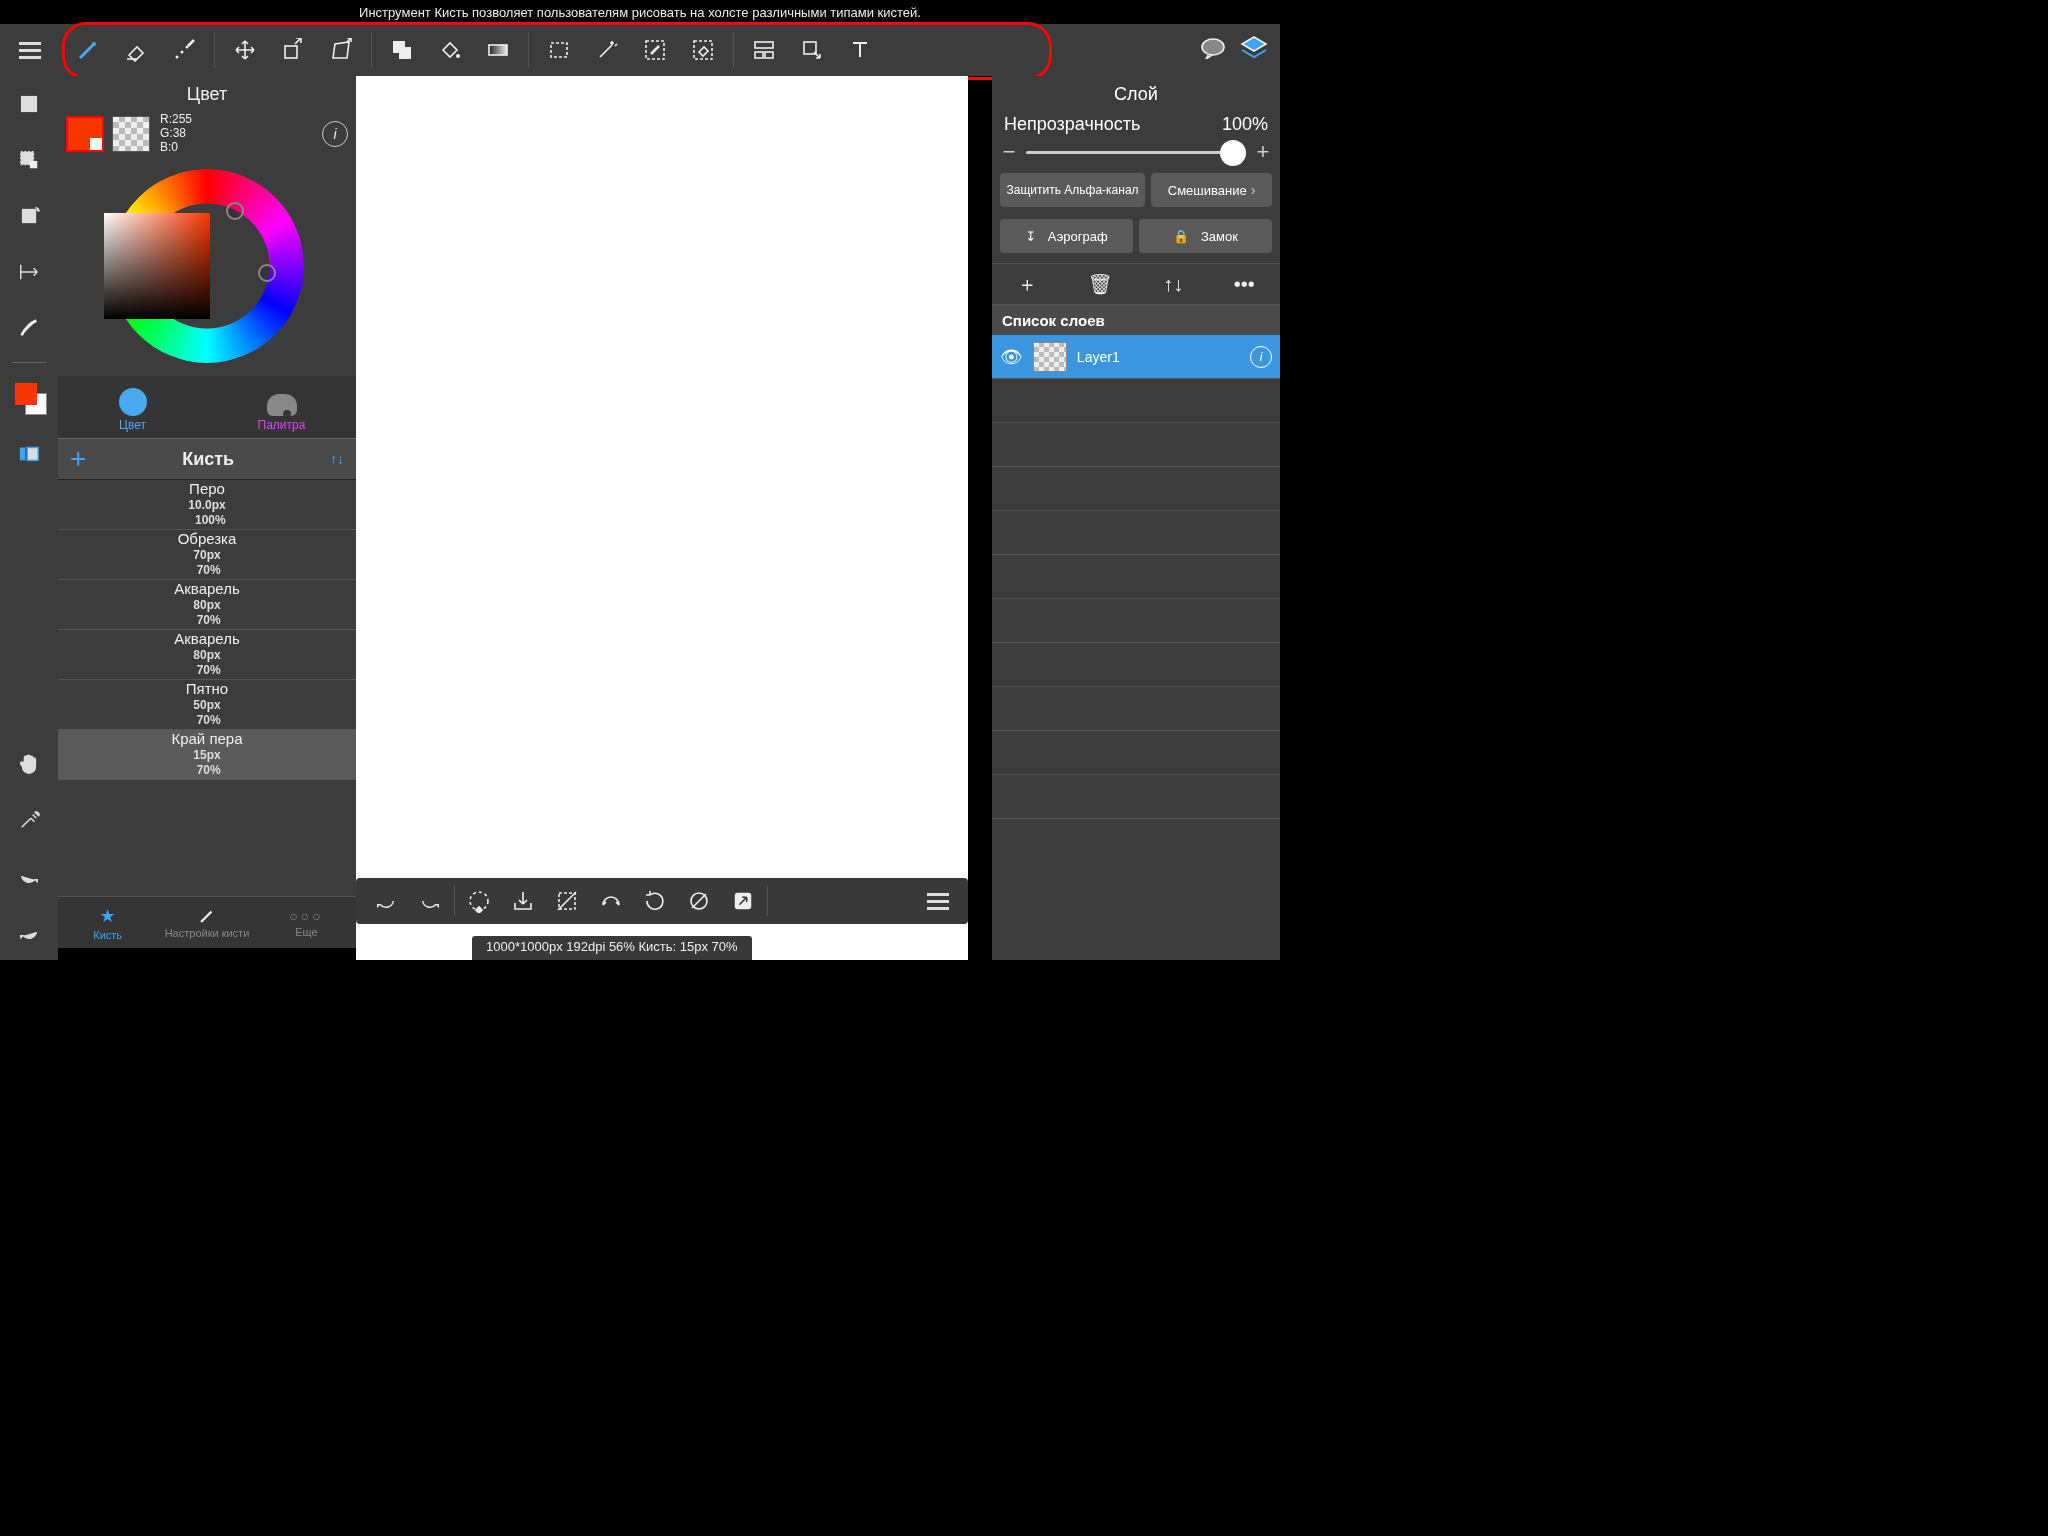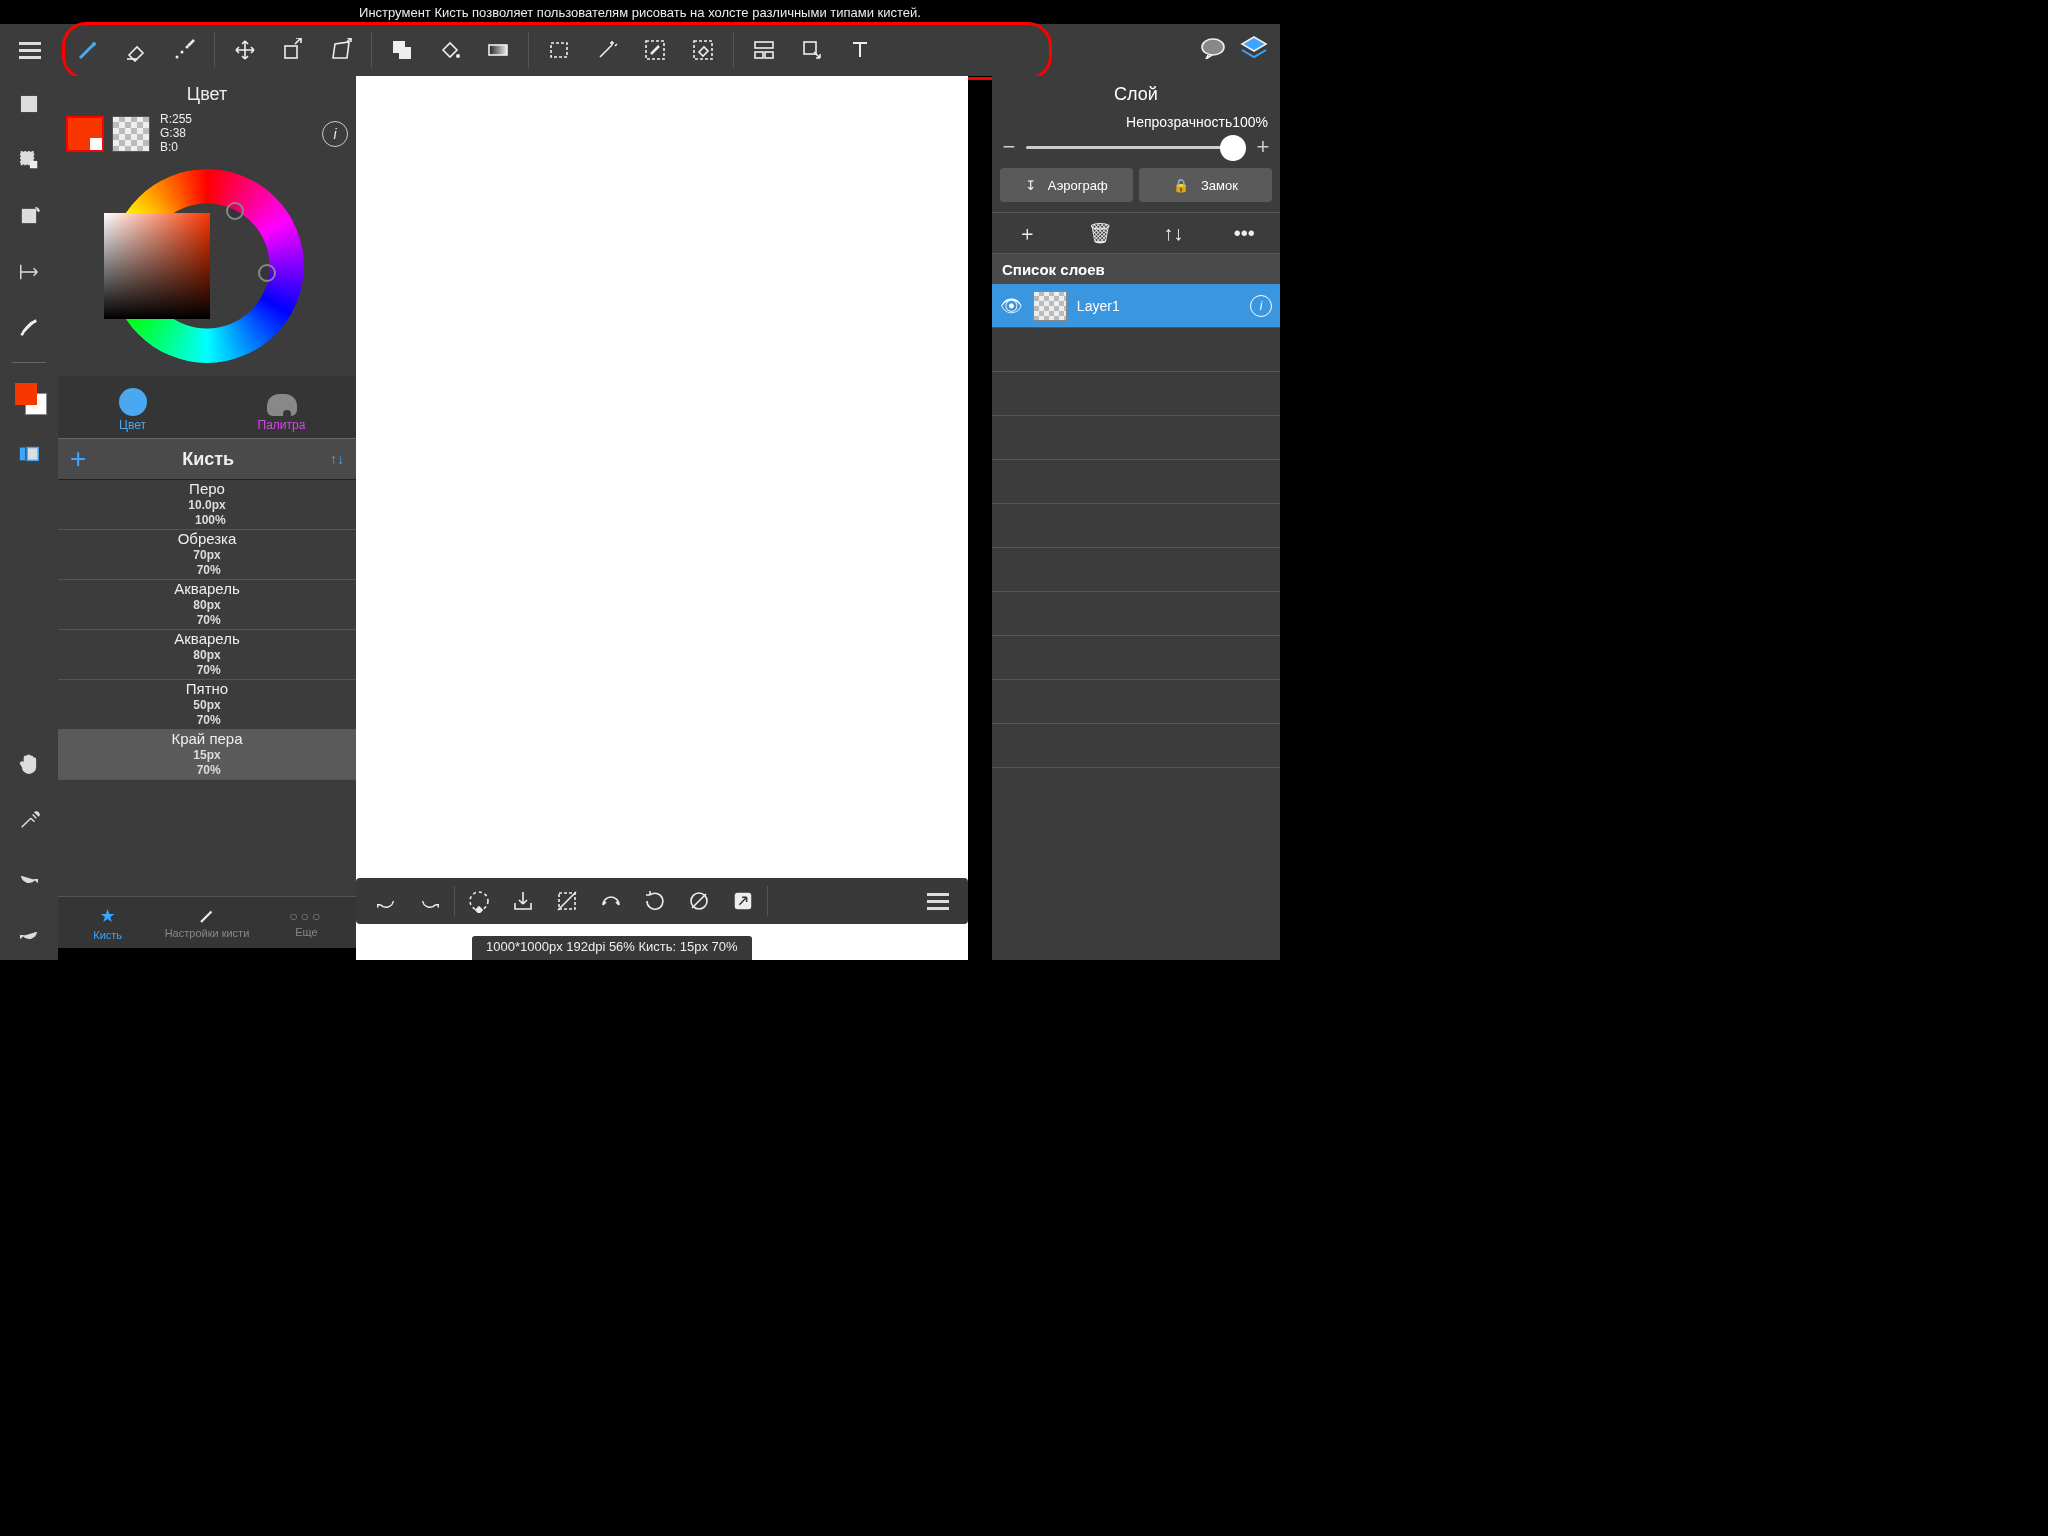--- a/index.html
+++ b/index.html
@@ -125,21 +125,21 @@
     position:absolute; top:76px; left:356px; width:612px; bottom:0;
     background:#fff;
   }
 
   
   .layerpanel {
     position:absolute; top:76px; right:0; width:288px; bottom:0;
     background:#3c3c3c; display:flex; flex-direction:column;
   }
   .lp-hd { height:36px; display:flex; align-items:center; justify-content:center; font-size:18px; }
-  .opacity-row { padding:2px 12px; font-size:14px; display:flex; justify-content:flex-end;}
+  .opacity-row { padding:2px 12px; font-size:18px; display:flex; justify-content:space-between;}
   .slider-row { height:30px; display:flex; align-items:center; padding:0 10px; gap:10px;}
   .slider-row .pm { font-size:22px; color:#ccc; width:14px; text-align:center;}
   .slider-track{ flex:1; height:3px; background:#ccc; border-radius:2px; position:relative;}
   .slider-thumb{ position:absolute; right:0; top:-11px; width:26px;height:26px;background:#fff;border-radius:50%;}
   .btnrow { display:flex; gap:6px; padding:6px 8px;}
   .gbtn { flex:1; background:#5a5a5a; border-radius:4px; height:34px; display:flex; align-items:center; justify-content:center; font-size:13px; gap:4px;}
   .gbtn.alpha{flex:1.2; font-size:12px;}
   .chev{font-size:14px;color:#ccc;}
   .iconrow { height:42px; display:flex; justify-content:space-around; align-items:center; border-top:1px solid #555; border-bottom:1px solid #555; margin-top:4px;}
   .iconrow div{ font-size:20px; color:#eee; cursor:pointer;}
@@ -484,20 +484,27 @@
     <span>100%</span>
   </div>
   <div class="slider-row">
     <span class="pm">−</span>
     <div class="slider-track">
         <div class="slider-thumb"></div>
       </div>
     <span class="pm">+</span>
   </div>
   <div class="btnrow">
+    <div class="gbtn alpha">Защитить Альфа-канал</div>
+    <div class="gbtn">
+        <span>Смешивание</span>
+        <span class="chev">›</span>
+      </div>
+  </div>
+  <div class="btnrow">
     <div class="gbtn"><span>↧</span>&nbsp;<span>Аэрограф</span></div>
     <div class="gbtn"><span>🔒</span>&nbsp;<span>Замок</span></div>
   </div>
   <div class="iconrow">
     <div>＋</div>
     <div>🗑</div>
     <div>↑↓</div>
     <div>•••</div>
   </div>
   <div class="layerlist-hd">Список слоев</div>

